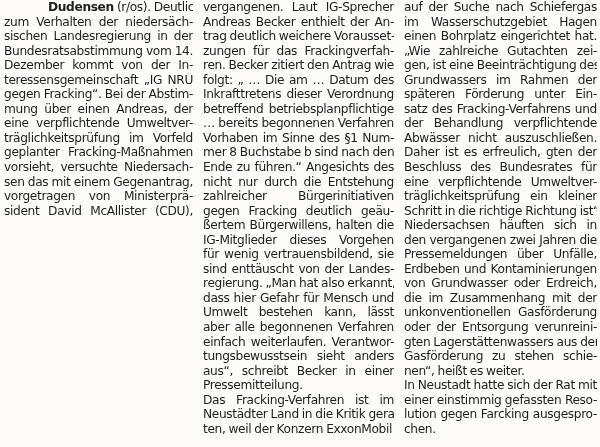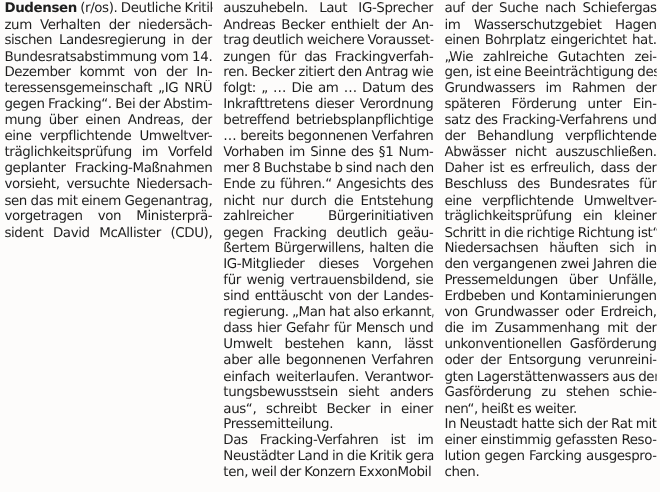--- a/index.html
+++ b/index.html
@@ -22,21 +22,21 @@
   .line {
     display: block;
     height: 14.55px;
     line-height: 14.55px;
     text-align: justify;
     text-align-last: justify;
     white-space: nowrap;
     overflow: hidden;
   }
   .line.last { text-align-last: left; }
-  .dateline { font-weight: bold; }
+  .dateline { font-weight: bold; margin-left: 44px; }
 </style>
 </head>
 <body>
 
 <div>
   <div class="col" id="col1">
     <span class="line"><span class="dateline">Dudensen</span><span> (r/os). Deutliche Kritik</span></span>
     <span class="line">zum Verhalten der niedersäch-</span>
     <span class="line">sischen Landesregierung in der</span>
     <span class="line">Bundesratsabstimmung vom 14.</span>
@@ -47,21 +47,21 @@
     <span class="line">eine verpflichtende Umweltver-</span>
     <span class="line">träglichkeitsprüfung im Vorfeld</span>
     <span class="line">geplanter Fracking-Maßnahmen</span>
     <span class="line">vorsieht, versuchte Niedersach-</span>
     <span class="line">sen das mit einem Gegenantrag,</span>
     <span class="line">vorgetragen von Ministerprä-</span>
     <span class="line">sident David McAllister (CDU),</span>
   </div>
 
   <div class="col" id="col2">
-    <span class="line">auszuhebeln. Laut IG-Sprecher</span>
+    <span class="line">vergangenen. Laut IG-Sprecher</span>
     <span class="line">Andreas Becker enthielt der An-</span>
     <span class="line">trag deutlich weichere Vorausset-</span>
     <span class="line">zungen für das Frackingverfah-</span>
     <span class="line">ren. Becker zitiert den Antrag wie</span>
     <span class="line">folgt: „ … Die am … Datum des</span>
     <span class="line">Inkrafttretens dieser Verordnung</span>
     <span class="line">betreffend betriebsplanpflichtige</span>
     <span class="line">… bereits begonnenen Verfahren</span>
     <span class="line">Vorhaben im Sinne des §1 Num-</span>
     <span class="line">mer 8 Buchstabe b sind nach den</span>
@@ -90,21 +90,21 @@
     <span class="line">auf der Suche nach Schiefergas</span>
     <span class="line">im Wasserschutzgebiet Hagen</span>
     <span class="line">einen Bohrplatz eingerichtet hat.</span>
     <span class="line">„Wie zahlreiche Gutachten zei-</span>
     <span class="line">gen, ist eine Beeinträchtigung des</span>
     <span class="line">Grundwassers im Rahmen der</span>
     <span class="line">späteren Förderung unter Ein-</span>
     <span class="line">satz des Fracking-Verfahrens und</span>
     <span class="line">der Behandlung verpflichtende</span>
     <span class="line">Abwässer nicht auszuschließen.</span>
-    <span class="line">Daher ist es erfreulich, dass der</span>
+    <span class="line">Daher ist es erfreulich, gten der</span>
     <span class="line">Beschluss des Bundesrates für</span>
     <span class="line">eine verpflichtende Umweltver-</span>
     <span class="line">träglichkeitsprüfung ein kleiner</span>
     <span class="line">Schritt in die richtige Richtung ist“,</span>
     <span class="line">Niedersachsen häuften sich in</span>
     <span class="line">den vergangenen zwei Jahren die</span>
     <span class="line">Pressemeldungen über Unfälle,</span>
     <span class="line">Erdbeben und Kontaminierungen</span>
     <span class="line">von Grundwasser oder Erdreich,</span>
     <span class="line">die im Zusammenhang mit der</span>

